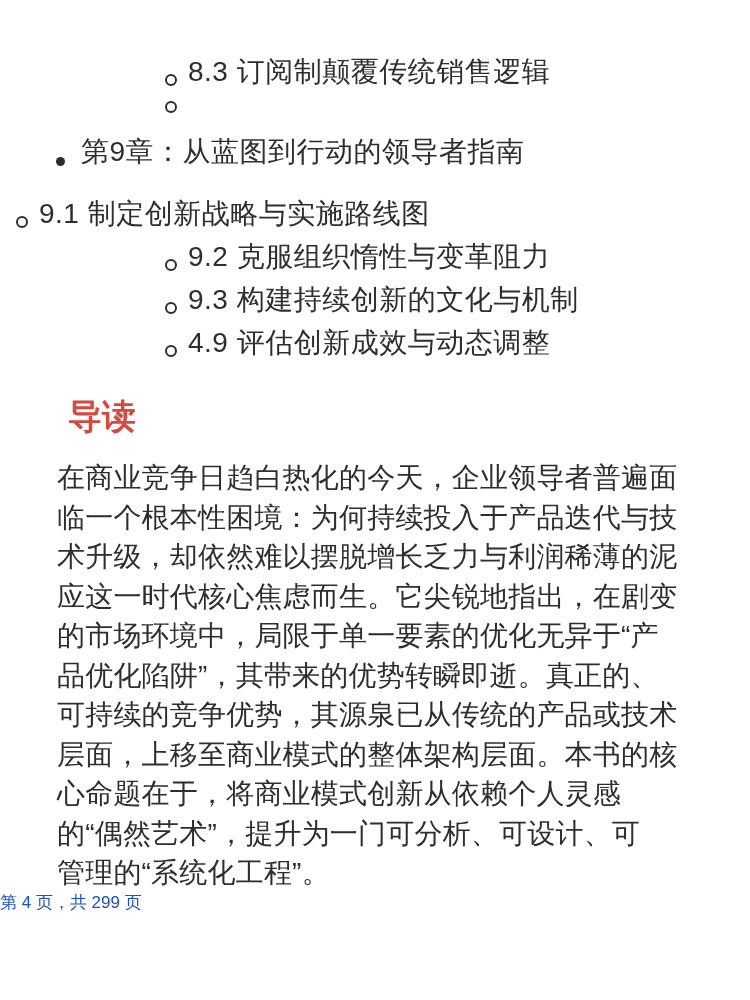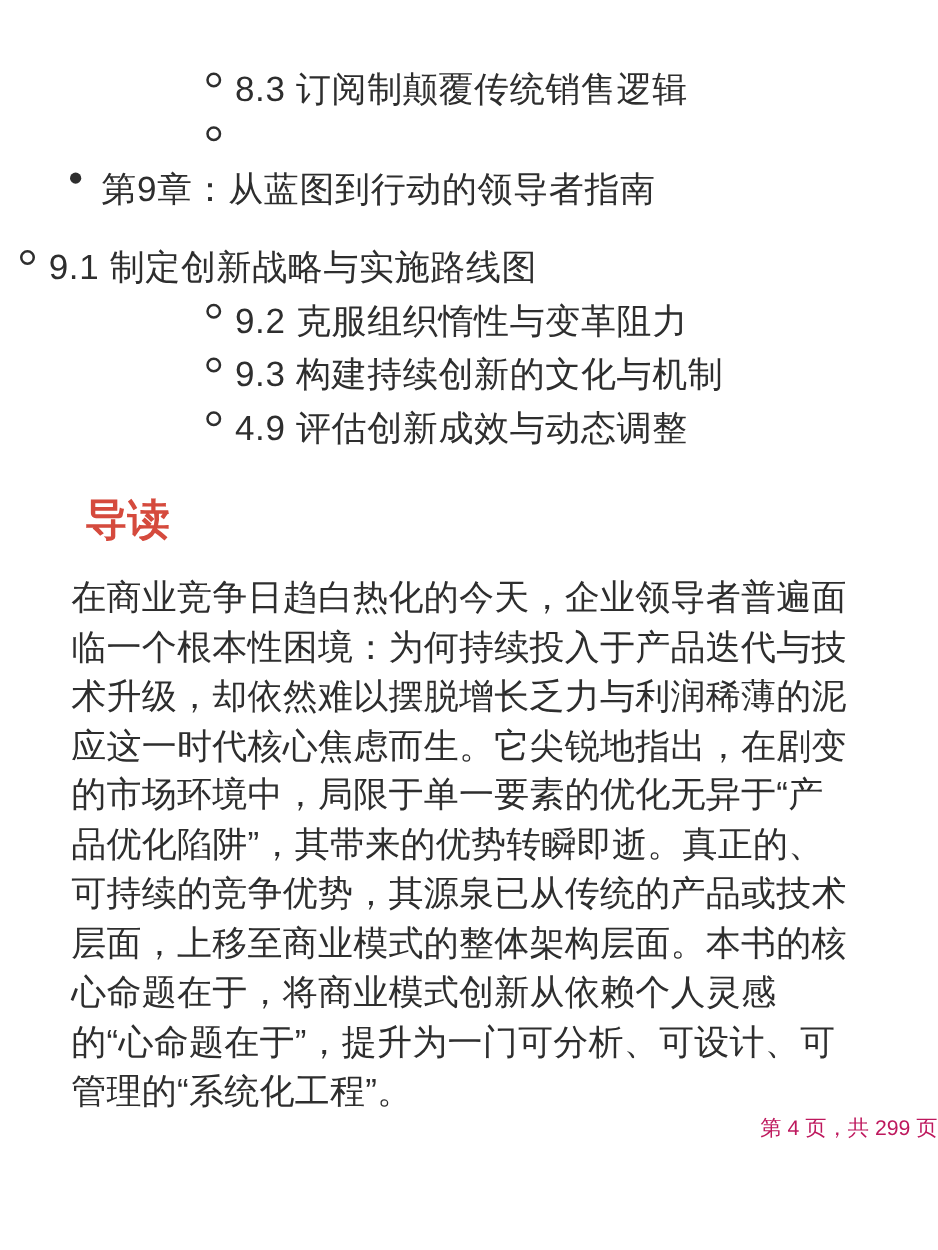--- a/index.html
+++ b/index.html
@@ -20,21 +20,21 @@
     height: 1000px;
     background: #ffffff;
   }
 
   
   .outline {
     padding-top: 58px;
   }
   .toc-row {
     display: flex;
-    align-items: flex-start;
+    align-items: flex-end;
     font-size: 28px;
     line-height: 28px;
     letter-spacing: 0.5px;
   }
   .toc-row.lvl2 {
     padding-left: 165px;
     margin-bottom: 15px;
   }
   .toc-row.lvl1 {
     padding-left: 56px;
@@ -82,24 +82,24 @@
     letter-spacing: 0.2px;
   }
   .paragraph-line {
     line-height: 39.5px;
     white-space: nowrap;
   }
 
   
   .footer {
     width: 750px;
-    text-align: right;
+    text-align: left;
     font-size: 17px;
     line-height: 20px;
-    color: #be185d;
+    color: #1d4ed8;
     margin-top: 0px;
   }
 </style>
 </head>
 <body>
 
 <div class="page">
 
   <div class="outline">
 
@@ -144,19 +144,19 @@
   <div class="intro-paragraph">
     <div class="paragraph-line">在商业竞争日趋白热化的今天，企业领导者普遍面</div>
     <div class="paragraph-line">临一个根本性困境：为何持续投入于产品迭代与技</div>
     <div class="paragraph-line">术升级，却依然难以摆脱增长乏力与利润稀薄的泥</div>
     <div class="paragraph-line">应这一时代核心焦虑而生。它尖锐地指出，在剧变</div>
     <div class="paragraph-line">的市场环境中，局限于单一要素的优化无异于“产</div>
     <div class="paragraph-line">品优化陷阱”，其带来的优势转瞬即逝。真正的、</div>
     <div class="paragraph-line">可持续的竞争优势，其源泉已从传统的产品或技术</div>
     <div class="paragraph-line">层面，上移至商业模式的整体架构层面。本书的核</div>
     <div class="paragraph-line">心命题在于，将商业模式创新从依赖个人灵感</div>
-    <div class="paragraph-line">的“心命题在于”，提升为一门可分析、可设计、可</div>
+    <div class="paragraph-line">的“偶然艺术”，提升为一门可分析、可设计、可</div>
     <div class="paragraph-line">管理的“系统化工程”。</div>
   </div>
 
   <div class="footer">第 4 页，共 299 页</div>
 
 </div>
 
 </body></html>

